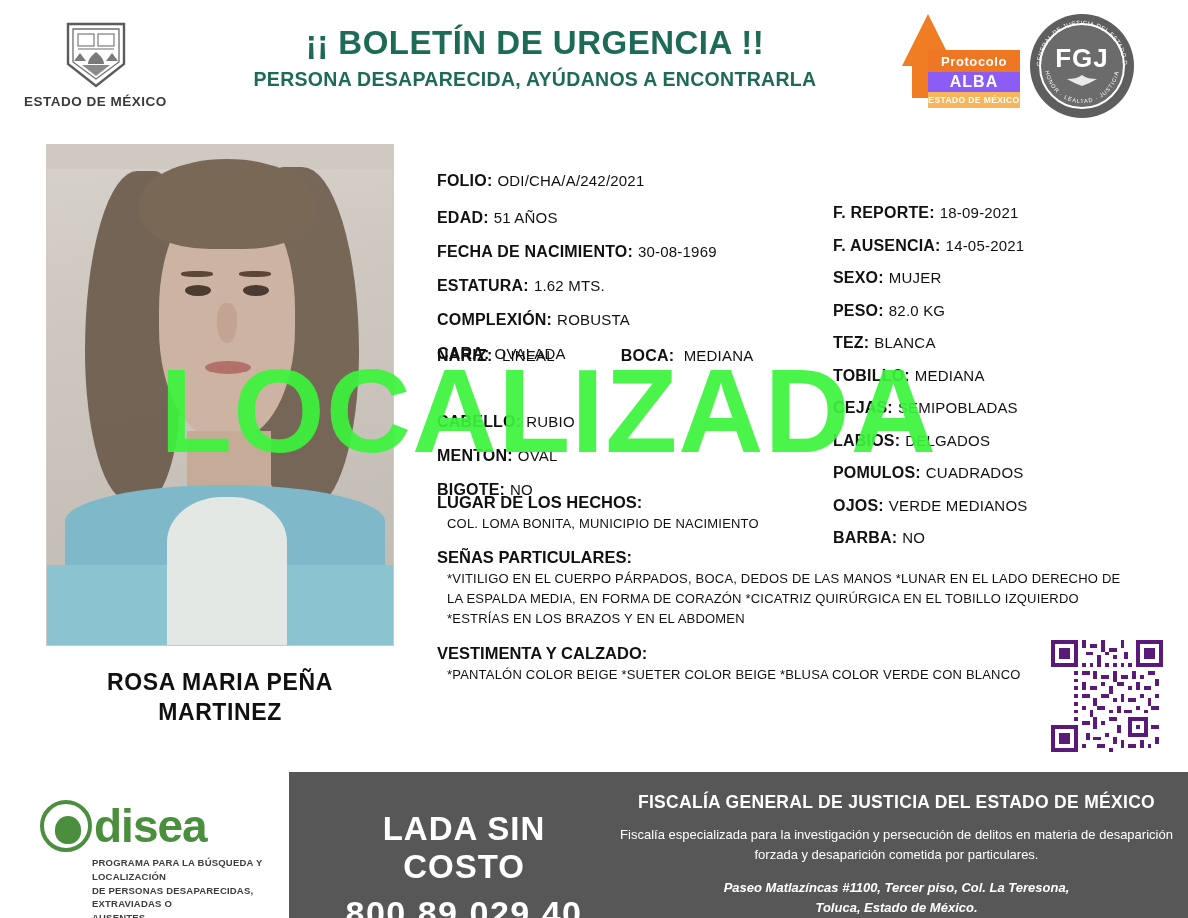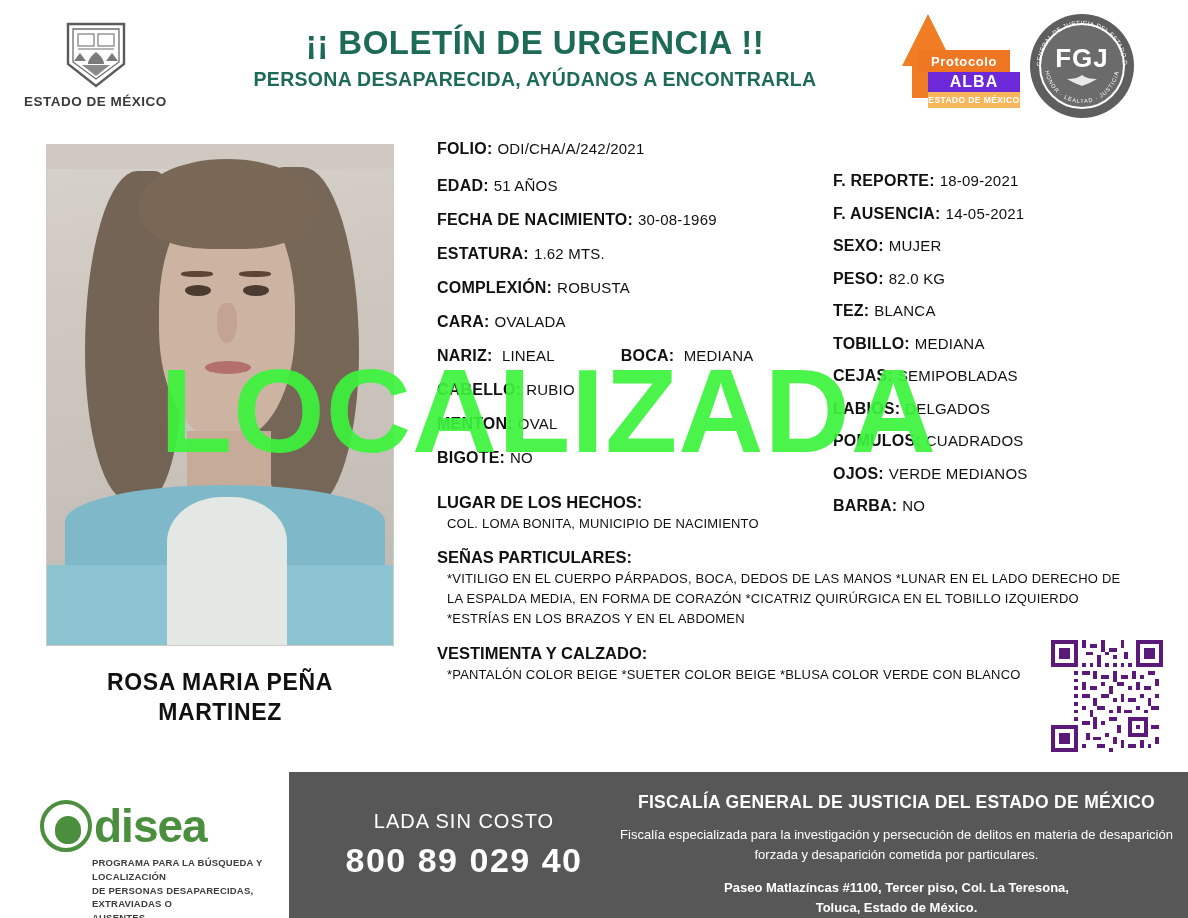--- a/index.html
+++ b/index.html
@@ -47,27 +47,27 @@
     width: 0; height: 0;
     border-left: 26px solid transparent;
     border-right: 26px solid transparent;
     border-bottom: 52px solid #f07c24;
   }
   .alba-arrow-tail {
     position: absolute; left: 14px; top: 48px; width: 24px; height: 36px;
     background: #f07c24;
   }
   .alba-band1 {
-    position: absolute; left: 20px; top: 36px; width: 92px; height: 22px;
+    position: absolute; left: 30px; top: 36px; width: 92px; height: 22px;
     background: #ef7622; color: #fff; font-size: 13px; font-weight: bold;
     letter-spacing: .6px; display: flex; align-items: center; justify-content: center;
   }
   .alba-band2 {
     position: absolute; left: 30px; top: 58px; width: 92px; height: 20px;
-    background: #6d28d9; color: #fff; font-size: 16px; font-weight: bold;
+    background: #8b5cf6; color: #fff; font-size: 16px; font-weight: bold;
     letter-spacing: 1px; display: flex; align-items: center; justify-content: center;
   }
   .alba-band3 {
     position: absolute; left: 30px; top: 78px; width: 92px; height: 16px;
     background: #f8b65c; color: #fff; font-size: 8.5px; font-weight: bold;
     letter-spacing: .4px; display: flex; align-items: center; justify-content: center;
   }
   .fgj-logo {
     position: absolute; left: 1030px; top: 14px; width: 104px; height: 104px;
     border-radius: 50%; background: #5e5e5e;
@@ -117,21 +117,21 @@
     color: #111; line-height: 1.3; margin-top: 22px;
   }
 
   
   .details { position: absolute; left: 437px; top: 140px; width: 720px; }
   .row { display: flex; align-items: baseline; margin-bottom: 1px; }
   .lab {
     font-size: 16px; font-weight: bold; color: #111; letter-spacing: .2px;
     white-space: nowrap;
   }
-  .val { font-size: 15px; color: #111; letter-spacing: .2px; white-space: nowrap; }
+  .val { font-size: 15px; color: #111; letter-spacing: .2px; white-space: nowrap; margin-top: 32px; }
   .lab + .val { margin-left: 5px; }
 
   .grid-line { display: flex; align-items: baseline; height: 34px; }
   .col-left { width: 398px; display: flex; align-items: baseline; }
 
   .folio-line { height: 36px; }
 
   .two-in-left { display: flex; align-items: baseline; width: 398px; }
   .two-in-left .pair2 { margin-left: 66px; }
 
@@ -180,26 +180,26 @@
   }
   .disea-sub {
     font-size: 9.5px; font-weight: bold; color: #3c3c3c; letter-spacing: .2px;
     line-height: 1.45; margin-top: 4px; margin-left: 52px;
   }
   .footer-gray {
     position: absolute; left: 289px; top: 0; width: 899px; height: 146px;
     background: #575757; color: #fff;
   }
   .lada { position: absolute; left: 30px; top: 38px; width: 290px; text-align: center; }
-  .lada-label { font-size: 20px; font-weight: normal; letter-spacing: 1px; }
+  .lada-label { font-size: 33px; font-weight: bold; letter-spacing: 1px; }
   .lada-number { font-size: 34px; font-weight: bold; letter-spacing: 1.5px; margin-top: 8px; }
   .fgj-text { position: absolute; left: 330px; top: 20px; width: 555px; text-align: center; }
   .fgj-title { font-size: 17.5px; font-weight: bold; letter-spacing: .3px; }
   .fgj-desc { font-size: 13px; line-height: 1.55; margin-top: 12px; }
-  .fgj-addr { font-size: 13px; font-weight: bold; line-height: 1.5; margin-top: 13px; }
+  .fgj-addr { font-size: 13px; font-weight: bold; line-height: 1.5; margin-top: 13px; font-style: italic; }
 </style>
 </head>
 <body>
 
 <div class="header">
 
   <div class="emblem">
     <div class="emblem-shield">
       <svg width="72" height="72" viewBox="0 0 72 72">
         <path d="M8 6 H64 V46 L36 68 L8 46 Z" fill="none" stroke="#5b5b5b" stroke-width="2.4"></path>

